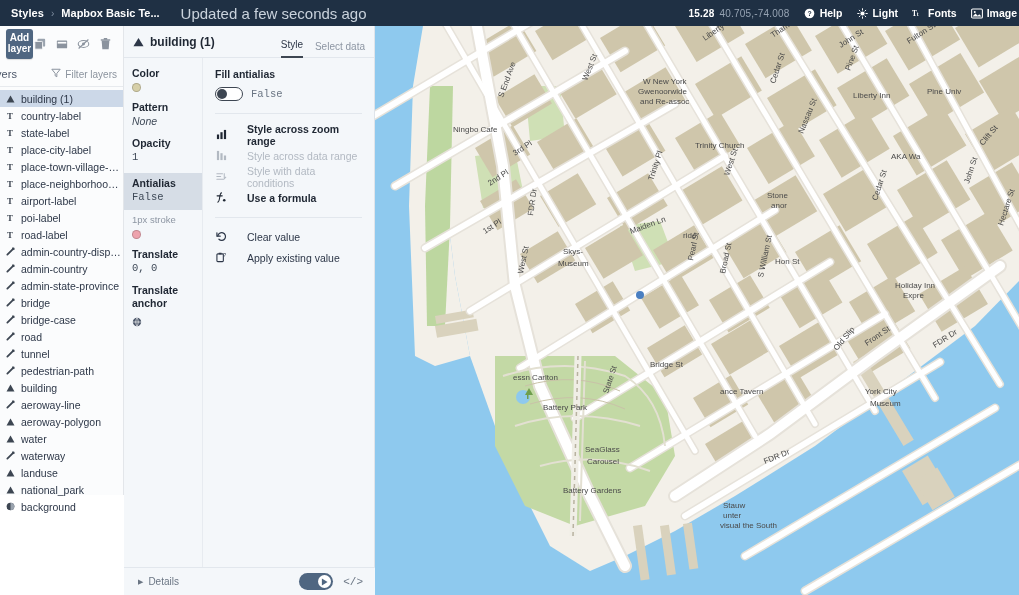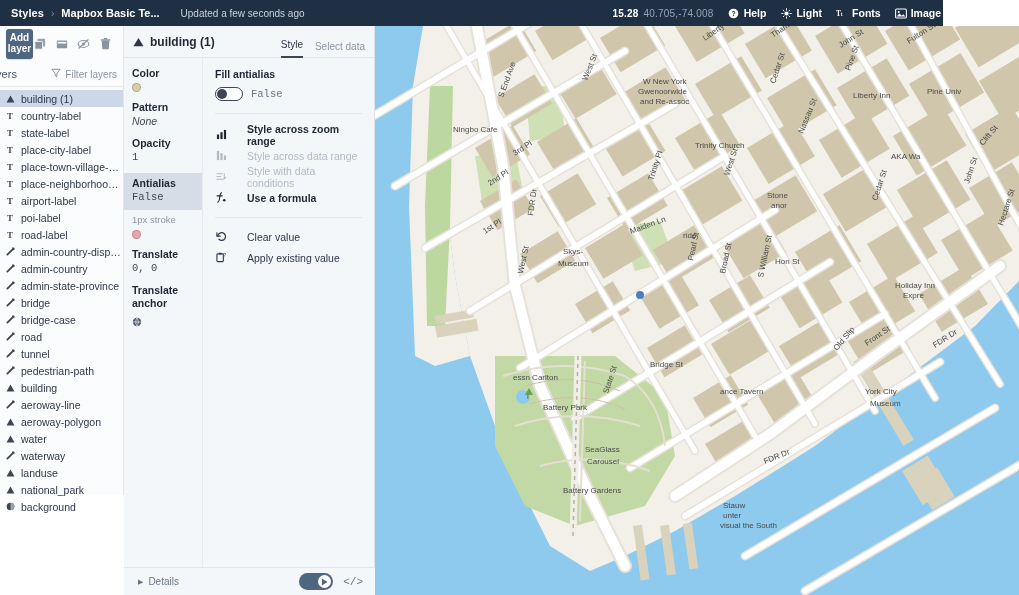--- a/index.html
+++ b/index.html
@@ -6,30 +6,30 @@
   html, body {
     width: 1019px; height: 595px;
     overflow: hidden;
     font-family: "Liberation Sans", sans-serif;
     background: #fff;
   }
   #app { position: relative; width: 1019px; height: 595px; }
 
   
   .topbar {
-    position: absolute; left: 0; top: 0; width: 943px; height: 26px;
+    position: absolute; left: 0; top: 0; width: 1019px; height: 26px;
     background: #1f3044;
     display: flex; align-items: center;
     color: #fff; font-size: 11px;
   }
   .tb-left { display: flex; align-items: center; padding-left: 11px; gap: 7px; }
   .tb-styles { font-weight: bold; font-size: 11px; color: #ffffff; letter-spacing: .1px; }
   .tb-chev { color: #7e8da0; font-size: 10px; }
   .tb-stylename { font-weight: bold; font-size: 11px; color: #ffffff; }
-  .tb-updated { margin-left: 14px; font-size: 10px; color: #c9d2dc; font-weight: normal; }
+  .tb-updated { margin-left: 14px; font-size: 15px; color: #c9d2dc; font-weight: normal; }
   .tb-right { margin-left: auto; display: flex; align-items: center; gap: 14px; padding-right: 2px; }
   .tb-zoom { font-size: 10px; color: #ffffff; font-weight: bold; letter-spacing: .2px; }
   .tb-coords { font-size: 10px; color: #96a3b3; letter-spacing: .2px; margin-left: -9px; }
   .tb-item { display: flex; align-items: center; gap: 4px; font-size: 10.5px; font-weight: bold; color: #fff; }
   .tb-ico { display: inline-flex; width: 12px; height: 12px; align-items: center; justify-content: center; }
 
   
   .sidebar {
     position: absolute; left: 0; top: 26px; width: 124px; height: 469px;
     background: #fbfcfd; border-right: 1px solid #e3e6ea;

